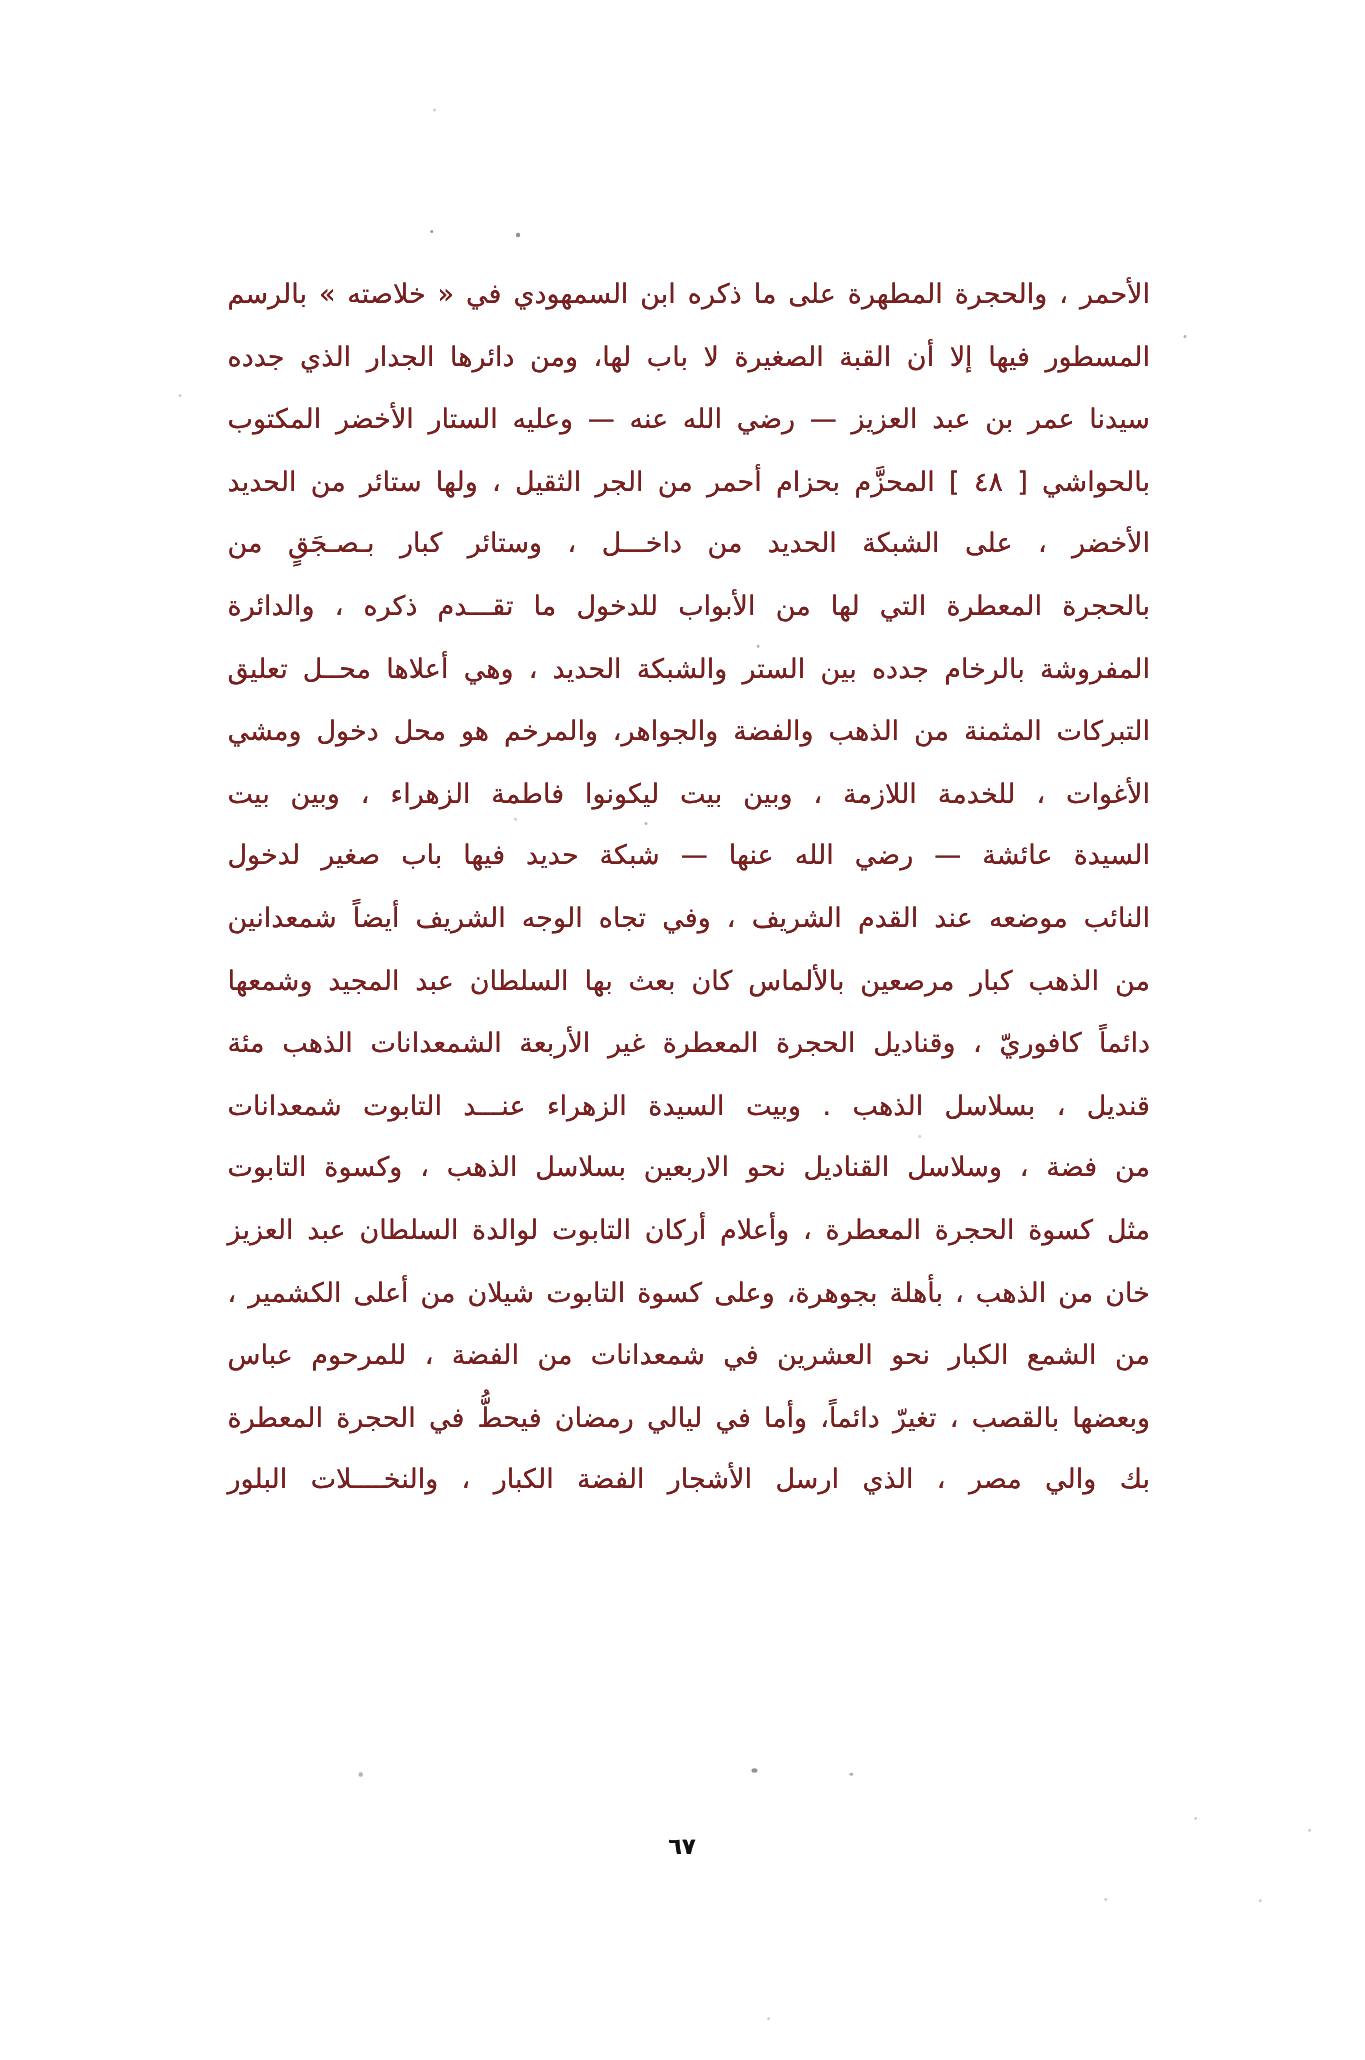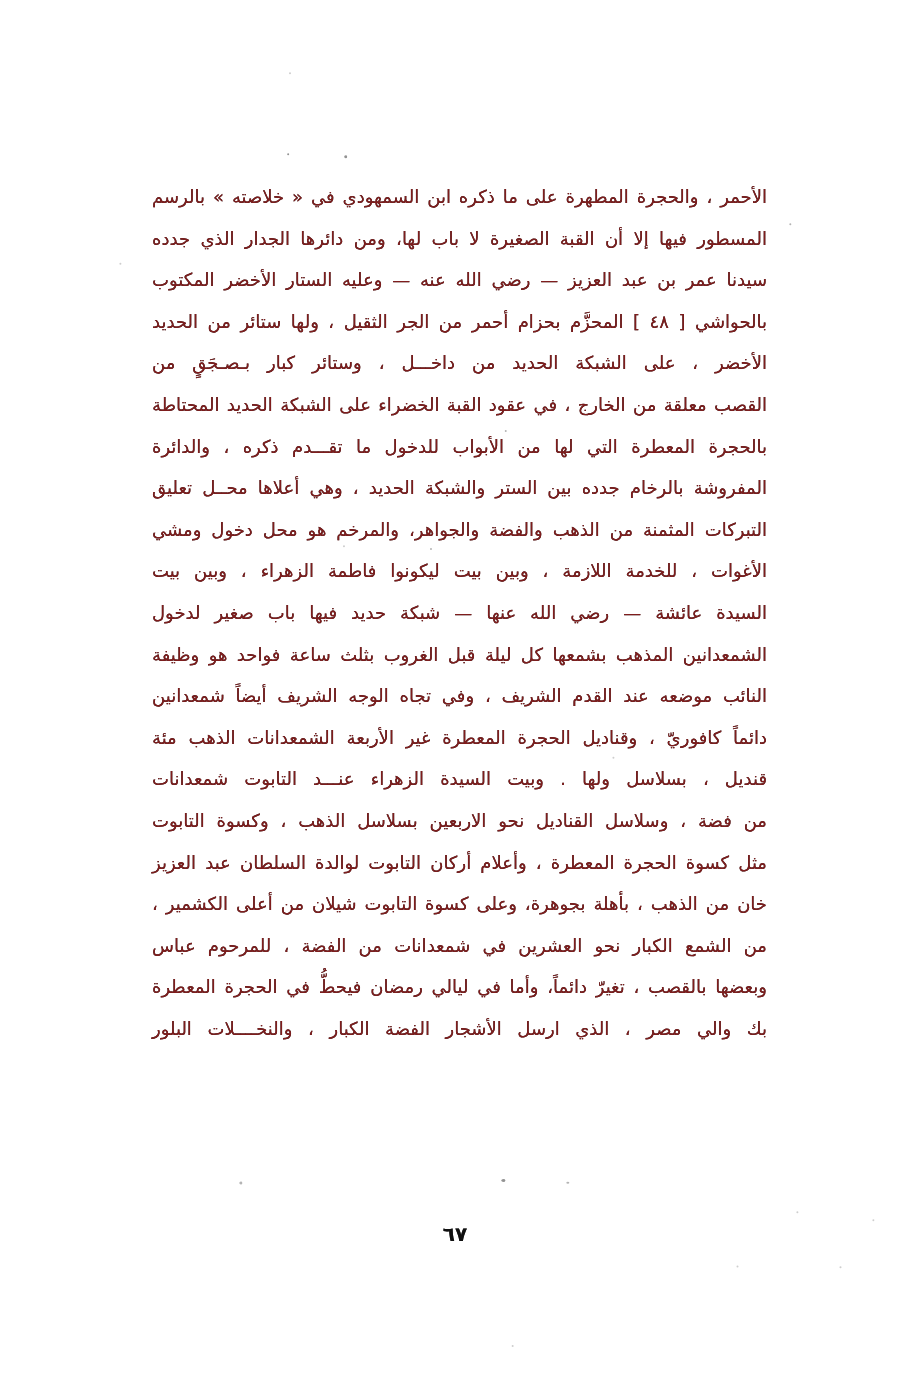--- a/index.html
+++ b/index.html
@@ -70,21 +70,21 @@
   }
 
   
   .folio {
     position: absolute;
     top: 1222px;
     left: 0;
     width: 910px;
     text-align: center;
     font-family: "DejaVu Sans", sans-serif;
-    font-size: 20px;
+    font-size: 15px;
     font-weight: 700;
     color: #101010;
     direction: rtl;
     text-shadow: 0 0 .4px rgba(0,0,0,.8);
   }
 </style>
 </head>
 <body>
 
 <div class="page">
@@ -108,30 +108,29 @@
     <div class="speck s3" style="left:510px; top:1345px; width:2px;  height:2px;"></div>
     <div class="speck s3" style="left:290px; top:72px;   width:2px;  height:2px;"></div>
   </div>
 
   <div class="text-block">
     <div class="line">الأحمر ، والحجرة المطهرة على ما ذكره ابن السمهودي في « خلاصته » بالرسم</div>
     <div class="line">المسطور فيها إلا أن القبة الصغيرة لا باب لها، ومن دائرها الجدار الذي جدده</div>
     <div class="line">سيدنا عمر بن عبد العزيز — رضي الله عنه — وعليه الستار الأخضر المكتوب</div>
     <div class="line">بالحواشي [ ٤٨ ] المحزَّم بحزام أحمر من الجر الثقيل ، ولها ستائر من الحديد</div>
     <div class="line">الأخضر ، على الشبكة الحديد من داخـــل ، وستائر كبار بـصـجَقٍ من</div>
-    <div class="line">القصب معلقة من الخارج ، في عقود القبة الخضراء على الشبكة الحديد المحتاطة</div>
     <div class="line">بالحجرة المعطرة التي لها من الأبواب للدخول ما تقـــدم ذكره ، والدائرة</div>
     <div class="line">المفروشة بالرخام جدده بين الستر والشبكة الحديد ، وهي أعلاها محــل تعليق</div>
     <div class="line">التبركات المثمنة من الذهب والفضة والجواهر، والمرخم هو محل دخول ومشي</div>
     <div class="line">الأغوات ، للخدمة اللازمة ، وبين بيت ليكونوا فاطمة الزهراء ، وبين بيت</div>
     <div class="line">السيدة عائشة — رضي الله عنها — شبكة حديد فيها باب صغير لدخول</div>
-    <div class="line">الشمعدانين المذهب بشمعها كل ليلة قبل الغروب بثلث ساعة فواحد هو وظيفة</div>
     <div class="line">النائب موضعه عند القدم الشريف ، وفي تجاه الوجه الشريف أيضاً شمعدانين</div>
+    <div class="line">من الذهب كبار مرصعين بالألماس كان بعث بها السلطان عبد المجيد وشمعها</div>
     <div class="line">دائماً كافوريّ ، وقناديل الحجرة المعطرة غير الأربعة الشمعدانات الذهب مئة</div>
-    <div class="line">قنديل ، بسلاسل ولها . وبيت السيدة الزهراء عنـــد التابوت شمعدانات</div>
+    <div class="line">قنديل ، بسلاسل الذهب . وبيت السيدة الزهراء عنـــد التابوت شمعدانات</div>
     <div class="line">من فضة ، وسلاسل القناديل نحو الاربعين بسلاسل الذهب ، وكسوة التابوت</div>
     <div class="line">مثل كسوة الحجرة المعطرة ، وأعلام أركان التابوت لوالدة السلطان عبد العزيز</div>
     <div class="line">خان من الذهب ، بأهلة بجوهرة، وعلى كسوة التابوت شيلان من أعلى الكشمير ،</div>
     <div class="line">من الشمع الكبار نحو العشرين في شمعدانات من الفضة ، للمرحوم عباس</div>
     <div class="line">وبعضها بالقصب ، تغيرّ دائماً، وأما في ليالي رمضان فيحطُّ في الحجرة المعطرة</div>
     <div class="line">بك والي مصر ، الذي ارسل الأشجار الفضة الكبار ، والنخــــلات البلور</div>
   </div>
 
   <div class="folio">٦٧</div>
 

